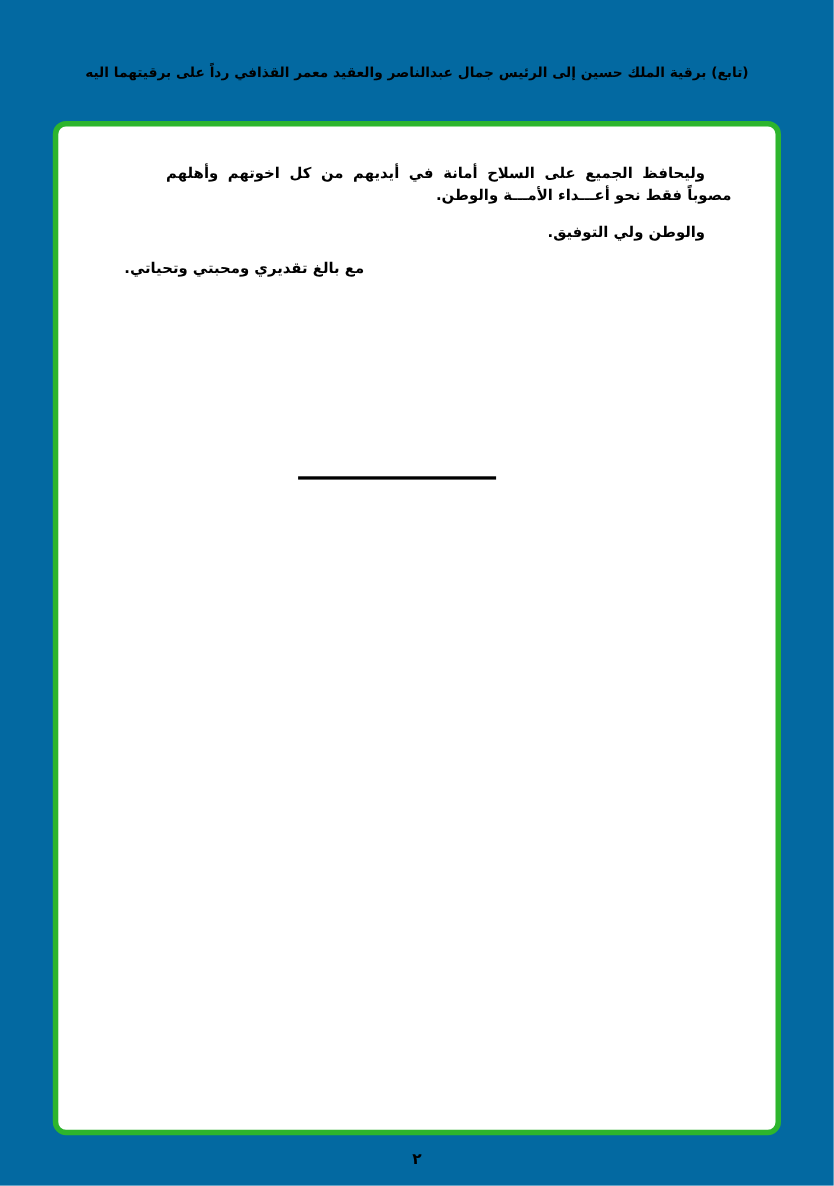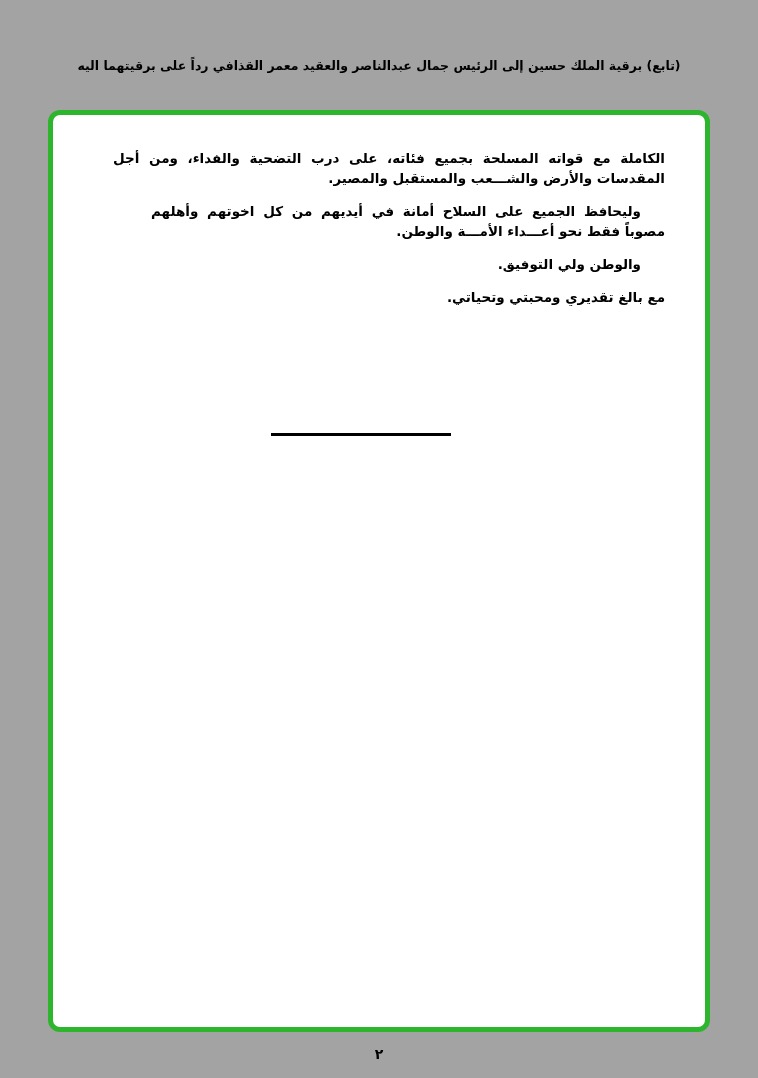--- a/index.html
+++ b/index.html
@@ -8,21 +8,21 @@
     width: 758px;
     height: 1078px;
     background: #ffffff;
     font-family: "DejaVu Sans", sans-serif;
   }
 
   .page {
     position: relative;
     width: 758px;
     height: 1078px;
-    background: #a3a3a3;
+    background: #0369a1;
     overflow: hidden;
   }
 
   .doc-header {
     position: absolute;
     top: 58px;
     left: 0;
     right: 0;
     text-align: center;
     direction: rtl;
@@ -65,21 +65,21 @@
   .content p.indent {
     text-indent: 24px;
     margin-left: 38px;
   }
 
   .content p.no-justify {
     text-align: right;
   }
 
   .content p.p-center {
-    text-align: right;
+    text-align: left;
     text-indent: 0;
   }
 
   .signature-line {
     position: absolute;
     top: 318px;
     left: 218px;
     width: 180px;
     height: 3px;
     background: #000000;
@@ -99,21 +99,20 @@
 </head>
 <body>
 
 <div class="page">
 
   <div class="doc-header">(تابع) برقية الملك حسين إلى الرئيس جمال عبدالناصر والعقيد معمر القذافي رداً على برقيتهما اليه</div>
 
   <div class="green-box">
 
     <div class="content">
-      <p>الكاملة مع قواته المسلحة بجميع فئاته، على درب التضحية والفداء، ومن أجل المقدسات والأرض والشـــعب والمستقبل والمصير.</p>
 
       <p class="indent">وليحافظ الجميع على السلاح أمانة في أيديهم من كل اخوتهم وأهلهم مصوباً فقط نحو أعـــداء الأمـــة والوطن.</p>
 
 
       <p class="indent no-justify">والوطن ولي التوفيق.</p>
 
       <p class="p-center">مع بالغ تقديري ومحبتي وتحياتي.</p>
     </div>
 
     <div class="signature-line"></div>

